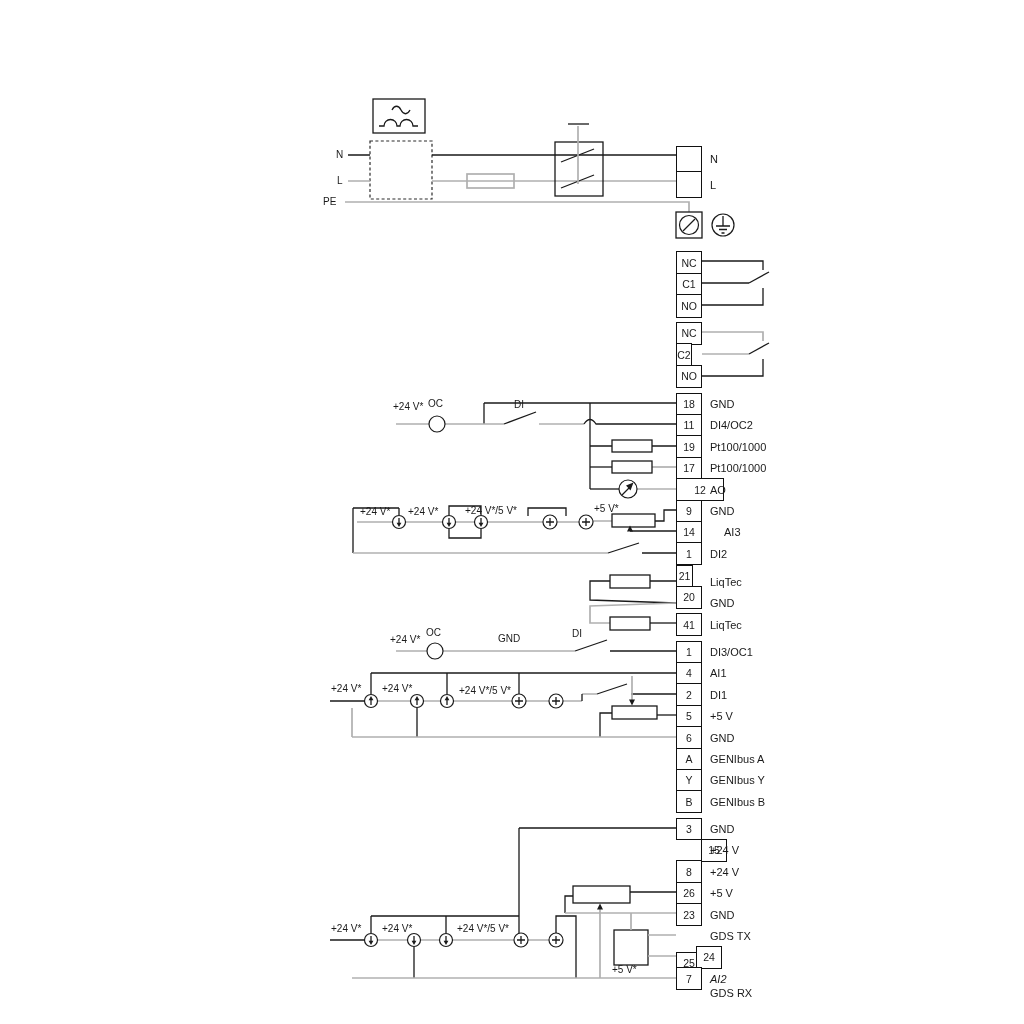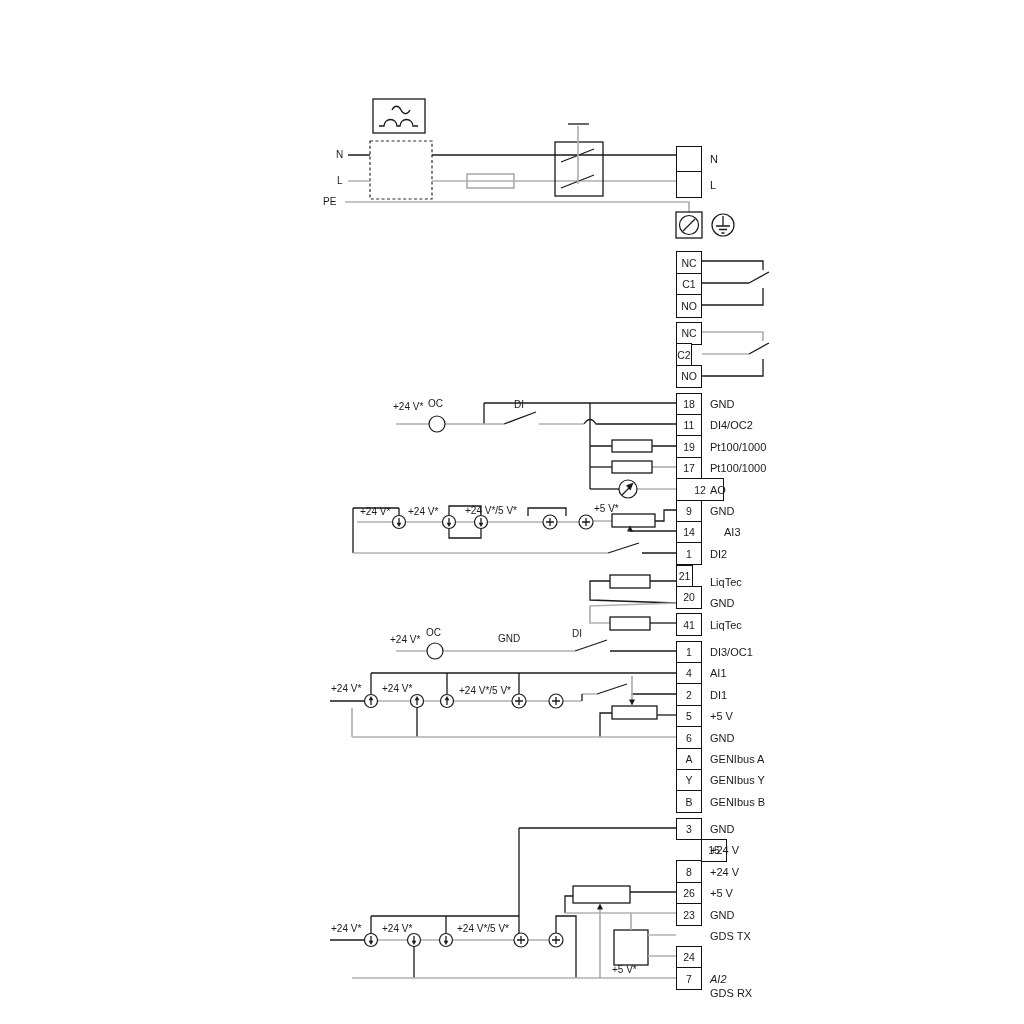--- a/index.html
+++ b/index.html
@@ -241,21 +241,21 @@
     <div class="tcell" style="left: 676px; top: 838.9px; width: 26px; height: 22.9px; margin-left: 25px;">15</div>
     <div class="tlabel" style="left: 710px; top: 838.9px; height: 22.9px;">+24 V</div>
     <div class="tcell" style="left: 676px; top: 860.3px; width: 26px; height: 22.9px;">8</div>
     <div class="tlabel" style="left: 710px; top: 860.3px; height: 22.9px;">+24 V</div>
     <div class="tcell" style="left: 676px; top: 881.7px; width: 26px; height: 22.9px;">26</div>
     <div class="tlabel" style="left: 710px; top: 881.7px; height: 22.9px;">+5 V</div>
     <div class="tcell" style="left: 676px; top: 903.1px; width: 26px; height: 22.9px;">23</div>
     <div class="tlabel" style="left: 710px; top: 903.1px; height: 22.9px;">GND</div>
     <div class="tcell" style="left: 676px; top: 916px; width: 26px; height: 22.9px; margin-top: 36px;">25</div>
     <div class="tlabel" style="left: 710px; top: 924.5px; height: 22.9px;">GDS TX</div>
-    <div class="tcell" style="left: 676px; top: 945.9px; width: 26px; height: 22.9px; text-align: right;">24</div>
+    <div class="tcell" style="left: 696px; top: 945.9px; width: 26px; height: 22.9px; text-align: right;">24</div>
     <div class="tlabel" style="left: 710px; top: 945.9px; height: 22.9px; margin-top: 36px;">GDS RX</div>
     <div class="tcell" style="left: 676px; top: 967.3px; width: 26px; height: 22.9px;">7</div>
     <div class="tlabel" style="left: 710px; top: 967.3px; height: 22.9px; font-style: italic;">AI2</div>
     <div class="wlabel" style="left: 336px; top: 148px;">N</div>
     <div class="wlabel" style="left: 337px; top: 174px;">L</div>
     <div class="wlabel" style="left: 323px; top: 195px;">PE</div>
     <div class="wlabel" style="left: 393px; top: 400px;">+24 V*</div>
     <div class="wlabel" style="left: 428px; top: 397px;">OC</div>
     <div class="wlabel" style="left: 514px; top: 398px;">DI</div>
     <div class="wlabel" style="left: 360px; top: 505px;">+24 V*</div>

